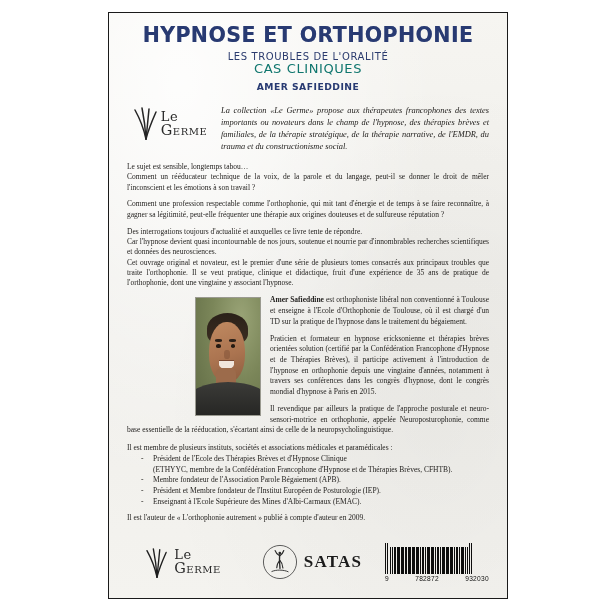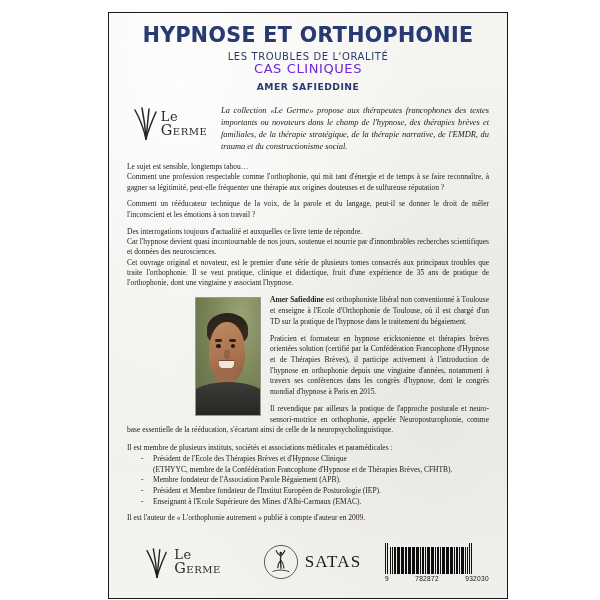--- a/index.html
+++ b/index.html
@@ -76,21 +76,21 @@
     color: #2b3b6e;
     font-size: 10px;
     letter-spacing: .6px;
     margin-top: 4px;
     font-variant: small-caps;
     text-transform: uppercase;
     line-height: 1.12;
   }
   .subtitle2 {
     font-family: "DejaVu Sans", sans-serif;
-    color: #6d28d9;
+    color: #0f766e;
     font-size: 13px;
     letter-spacing: .6px;
     font-variant: small-caps;
     text-transform: uppercase;
     line-height: 1.12;
   }
   .authorline {
     font-family: "DejaVu Sans", sans-serif;
     font-weight: bold;
     color: #283a72;
@@ -294,20 +294,21 @@
     justify-content: center;
     gap: 6px;
   }
   .satas-word {
     font-family: "Liberation Serif", serif;
     font-size: 17px;
     letter-spacing: 1.2px;
     color: #1b1b1b;
     font-variant: small-caps;
     text-transform: uppercase;
+    font-weight: bold;
   }
   .f-barcode {
     flex: 0 0 112px;
     display: flex;
     flex-direction: column;
     align-items: center;
   }
   .bars {
     height: 31px;
     width: 104px;
@@ -362,22 +363,22 @@
           <div class="germe-words">
             <div class="germe-le">Le</div>
             <div class="germe-germe">Germe</div>
           </div>
         </div>
         <div class="collection-text">La collection «Le Germe» propose aux thérapeutes francophones des textes importants ou novateurs dans le champ de l'hypnose, des thérapies brèves et familiales, de la thérapie stratégique, de la thérapie narrative, de l'EMDR, du trauma et du constructionisme social.</div>
       </div>
 
       <div class="body-copy">
         <p class="tight">Le sujet est sensible, longtemps tabou…</p>
+        <p>Comment un rééducateur technique de la voix, de la parole et du langage, peut-il se donner le droit de mêler l'inconscient et les émotions à son travail ?</p>
         <p>Comment une profession respectable comme l'orthophonie, qui mit tant d'énergie et de temps à se faire reconnaître, à gagner sa légitimité, peut-elle fréquenter une thérapie aux origines douteuses et de sulfureuse réputation ?</p>
-        <p>Comment un rééducateur technique de la voix, de la parole et du langage, peut-il se donner le droit de mêler l'inconscient et les émotions à son travail ?</p>
         <p class="tight">Des interrogations toujours d'actualité et auxquelles ce livre tente de répondre.</p>
         <p class="tight">Car l'hypnose devient quasi incontournable de nos jours, soutenue et nourrie par d'innombrables recherches scientifiques et données des neurosciences.</p>
         <p>Cet ouvrage original et novateur, est le premier d'une série de plusieurs tomes consacrés aux principaux troubles que traite l'orthophonie. Il se veut pratique, clinique et didactique, fruit d'une expérience de 35 ans de pratique de l'orthophonie, dont une vingtaine y associant l'hypnose.</p>
       </div>
 
       <div class="bio">
         <div class="photo">
           <div class="bg"></div>
           <div class="hair"></div>
           <div class="head"></div>

